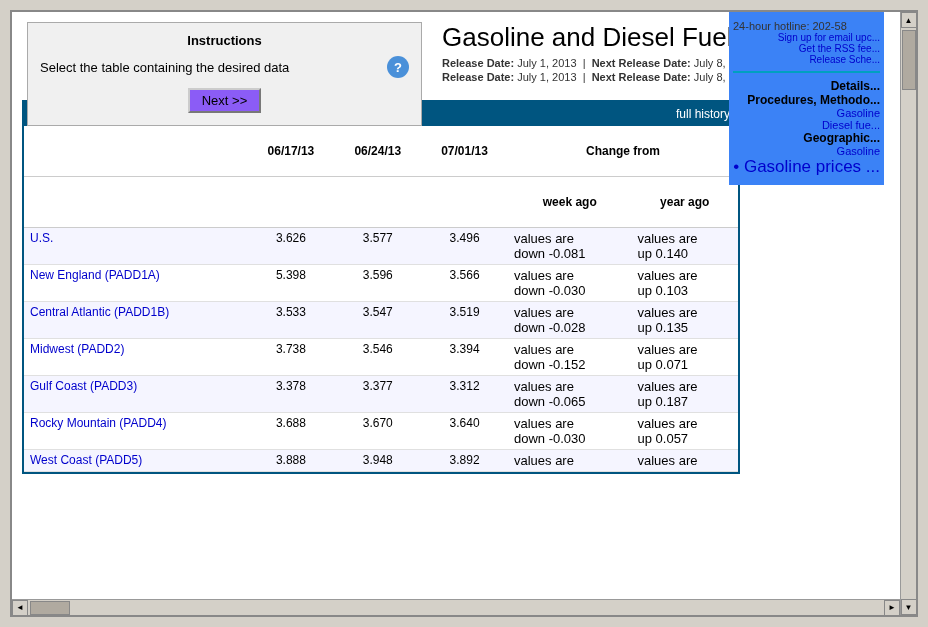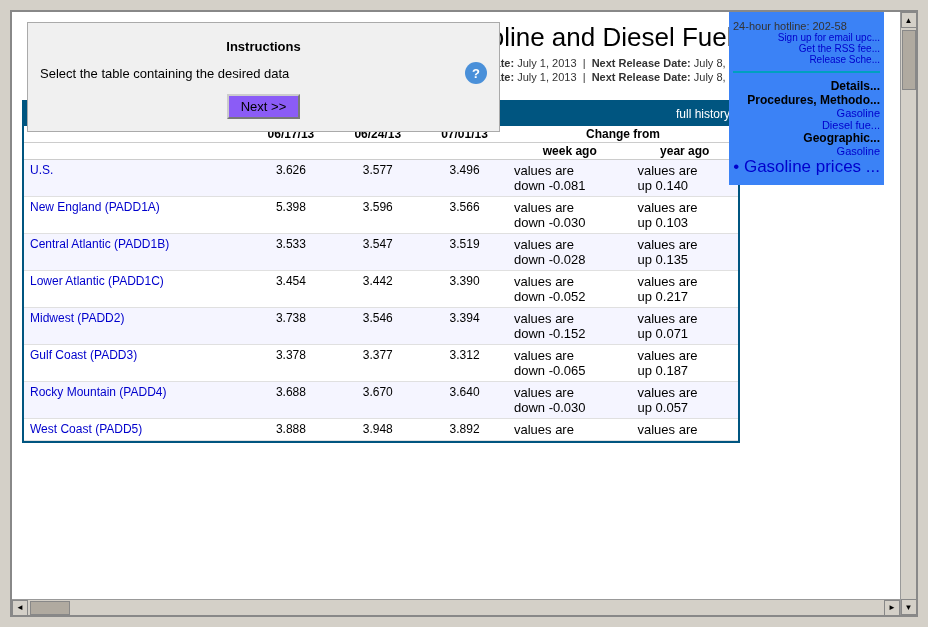--- a/index.html
+++ b/index.html
@@ -93,25 +93,25 @@
       overflow: hidden;
       display: flex;
       flex-direction: column;
     }
 
     
     .instructions-overlay {
       position: absolute;
       top: 10px;
       left: 15px;
-      width: 473px;
+      width: 395px;
       background: #f0f0f0;
       border: 1px solid #aaa;
       z-index: 10;
-      padding: 16px 12px 12px;
+      padding: 10px 12px 12px;
     }
     .instructions-title {
       text-align: center;
       font-weight: bold;
       font-size: 13px;
       margin-bottom: 8px;
     }
     .instructions-body {
       display: flex;
       align-items: center;
@@ -235,21 +235,21 @@
     }
 
     table.data-table {
       width: 100%;
       border-collapse: collapse;
       font-size: 12px;
     }
     table.data-table th {
       background: #fff;
       text-align: center;
-      padding: 1px 6px;
+      padding: 18px 6px;
       font-weight: bold;
       border-bottom: 1px solid #ccc;
     }
     table.data-table th.region-col {
       text-align: left;
     }
     table.data-table td {
       padding: 3px 6px;
       border-bottom: 1px solid #e0e0e0;
       text-align: center;
@@ -371,28 +371,20 @@
     </tr>
             <tr>
       <td class="region-cell">Central Atlantic (PADD1B)</td>
       <td>3.533</td>
       <td>3.547</td>
       <td>3.519</td>
       <td class="change-cell">values are<br>down -0.028</td>
       <td class="change-cell">values are<br>up 0.135</td>
     </tr>
             <tr>
-      <td class="region-cell">Lower Atlantic (PADD1C)</td>
-      <td>3.454</td>
-      <td>3.442</td>
-      <td>3.390</td>
-      <td class="change-cell">values are<br>down -0.052</td>
-      <td class="change-cell">values are<br>up 0.217</td>
-    </tr>
-            <tr>
       <td class="region-cell">Midwest (PADD2)</td>
       <td>3.738</td>
       <td>3.546</td>
       <td>3.394</td>
       <td class="change-cell">values are<br>down -0.152</td>
       <td class="change-cell">values are<br>up 0.071</td>
     </tr>
             <tr>
       <td class="region-cell">Gulf Coast (PADD3)</td>
       <td>3.378</td>

